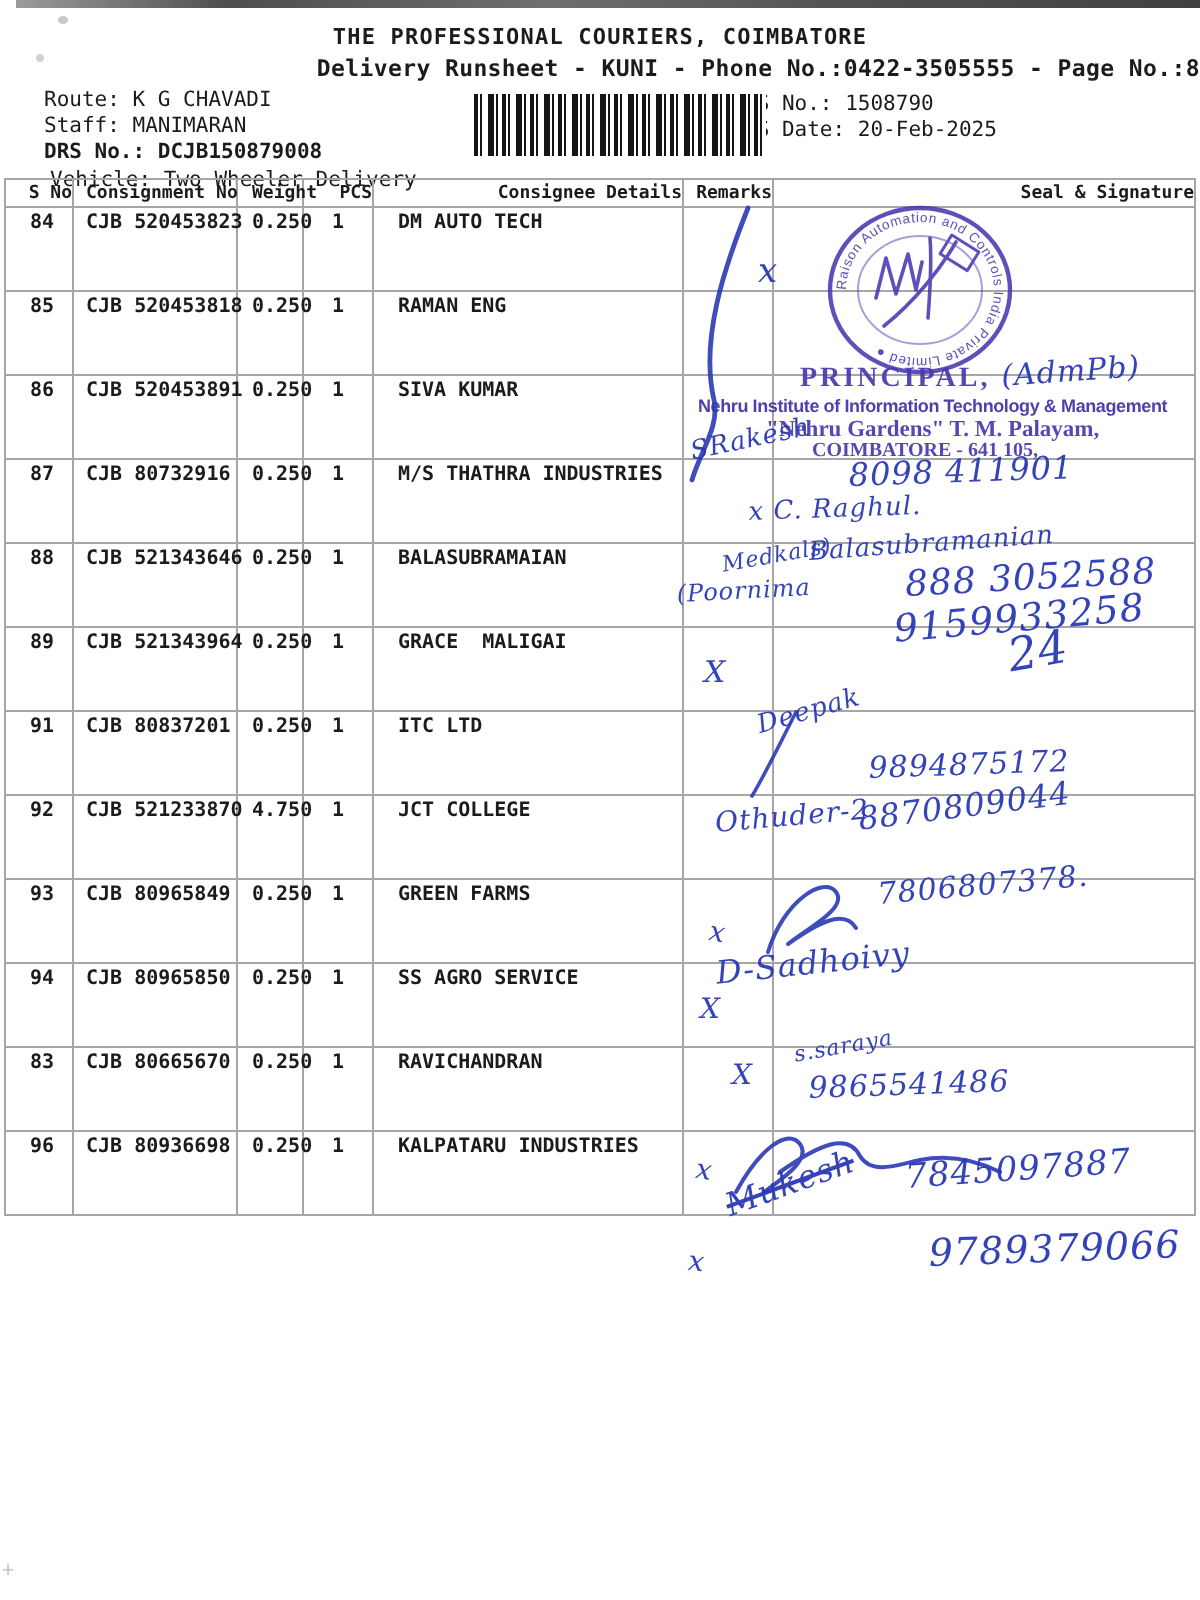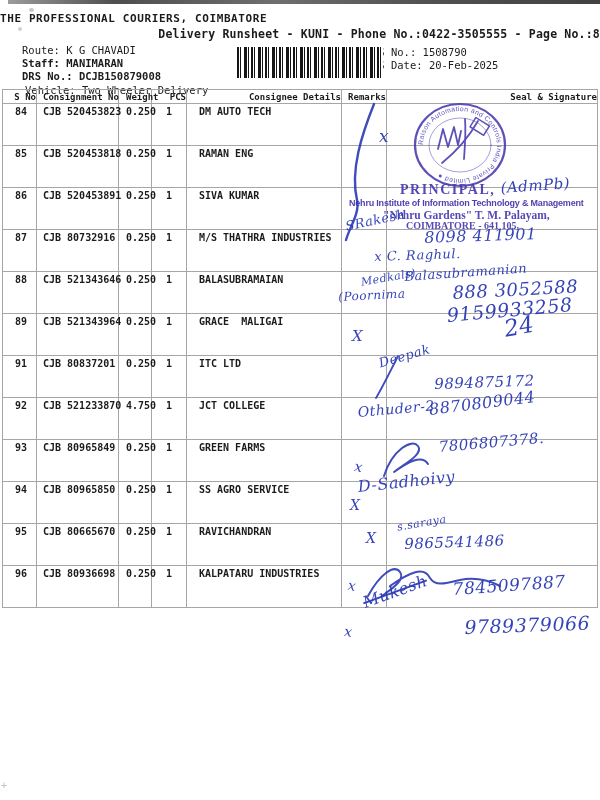--- a/index.html
+++ b/index.html
@@ -7,27 +7,27 @@
         font-family:"DejaVu Sans Mono",monospace;color:#1b1b1b;}
   
   .scan-top{position:absolute;left:8px;top:0;width:592px;height:4px;
             background:linear-gradient(90deg,#8a8a8a,#2f2f2f 18%,#555 45%,#333 70%,#1f1f1f);
             opacity:.85;}
   .dot{position:absolute;background:#9a9a9a;border-radius:50%;}
   .d1{left:29px;top:8px;width:5px;height:4px;opacity:.55;}
   .d2{left:18px;top:27px;width:4px;height:4px;opacity:.45;}
   .corner-mark{position:absolute;left:1px;top:780px;color:#c2c2c2;font-size:10px;}
   
-  .title{position:absolute;left:0;right:0;top:12px;
+  .title{position:absolute;left:0;right:0;top:12px;text-align:center;
          font-weight:bold;font-size:11px;letter-spacing:.6px;}
   .subtitle{position:absolute;left:0;right:0;top:27px;text-align:right;
             font-weight:bold;font-size:11.5px;letter-spacing:.2px;}
   .meta{position:absolute;font-size:10.5px;white-space:pre;}
   .m-route{left:22px;top:44px;}
-  .m-staff{left:22px;top:57px;font-weight:bold;text-align:right;}
+  .m-staff{left:22px;top:57px;font-weight:normal;text-align:right;}
   .m-drs{left:22px;top:70px;font-weight:bold;}
   .m-vehicle{left:25px;top:84px;}
   .m-rsno{left:372px;top:46px;}
   .m-rsdate{left:372px;top:59px;}
   .barcode{position:absolute;left:237px;top:47px;width:146px;height:31px;
     background:repeating-linear-gradient(90deg,
       #151515 0px,#151515 2px,#fff 2px,#fff 3px,
       #151515 3px,#151515 4px,#fff 4px,#fff 7px,
       #151515 7px,#151515 10px,#fff 10px,#fff 11px,
       #151515 11px,#151515 12px,#fff 12px,#fff 14px);}
@@ -196,21 +196,21 @@
         <tr class="rrow">
       <td class="c-sno">94</td>
       <td class="c-con">CJB 80965850</td>
       <td class="c-wt">0.250</td>
       <td class="c-pcs">1</td>
       <td class="c-det">SS AGRO SERVICE</td>
       <td class="c-rem"></td>
       <td class="c-seal"></td>
     </tr>
         <tr class="rrow">
-      <td class="c-sno">95</td>
+      <td class="c-sno">83</td>
       <td class="c-con">CJB 80665670</td>
       <td class="c-wt">0.250</td>
       <td class="c-pcs">1</td>
       <td class="c-det">RAVICHANDRAN</td>
       <td class="c-rem"></td>
       <td class="c-seal"></td>
     </tr>
         <tr class="rrow">
       <td class="c-sno">96</td>
       <td class="c-con">CJB 80936698</td>

